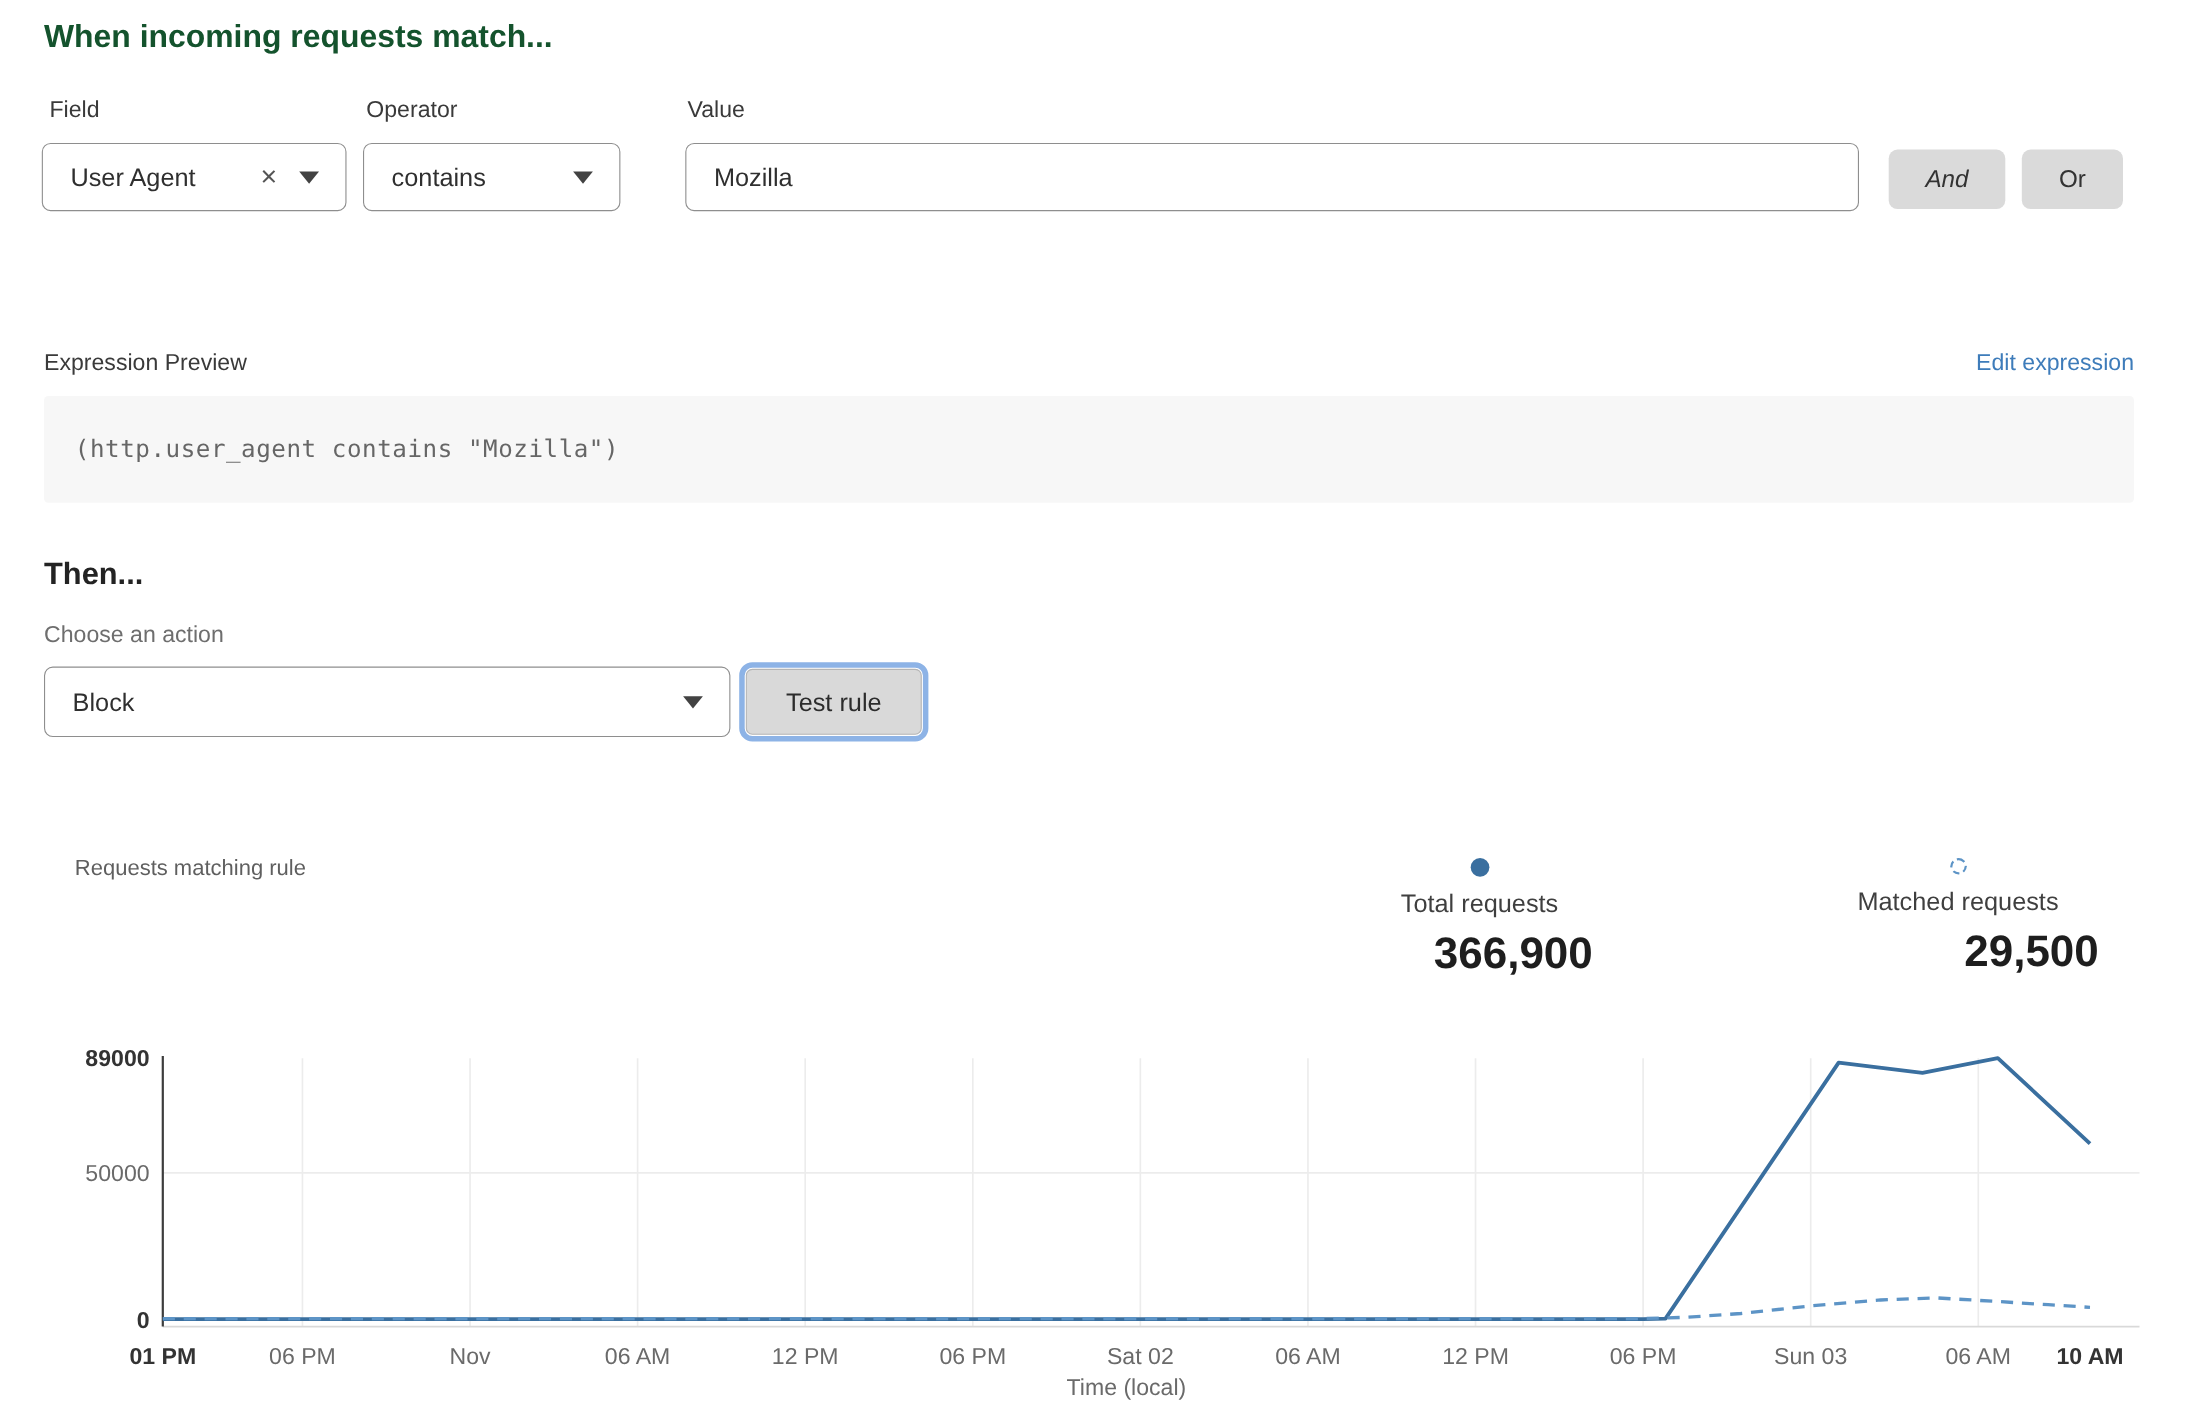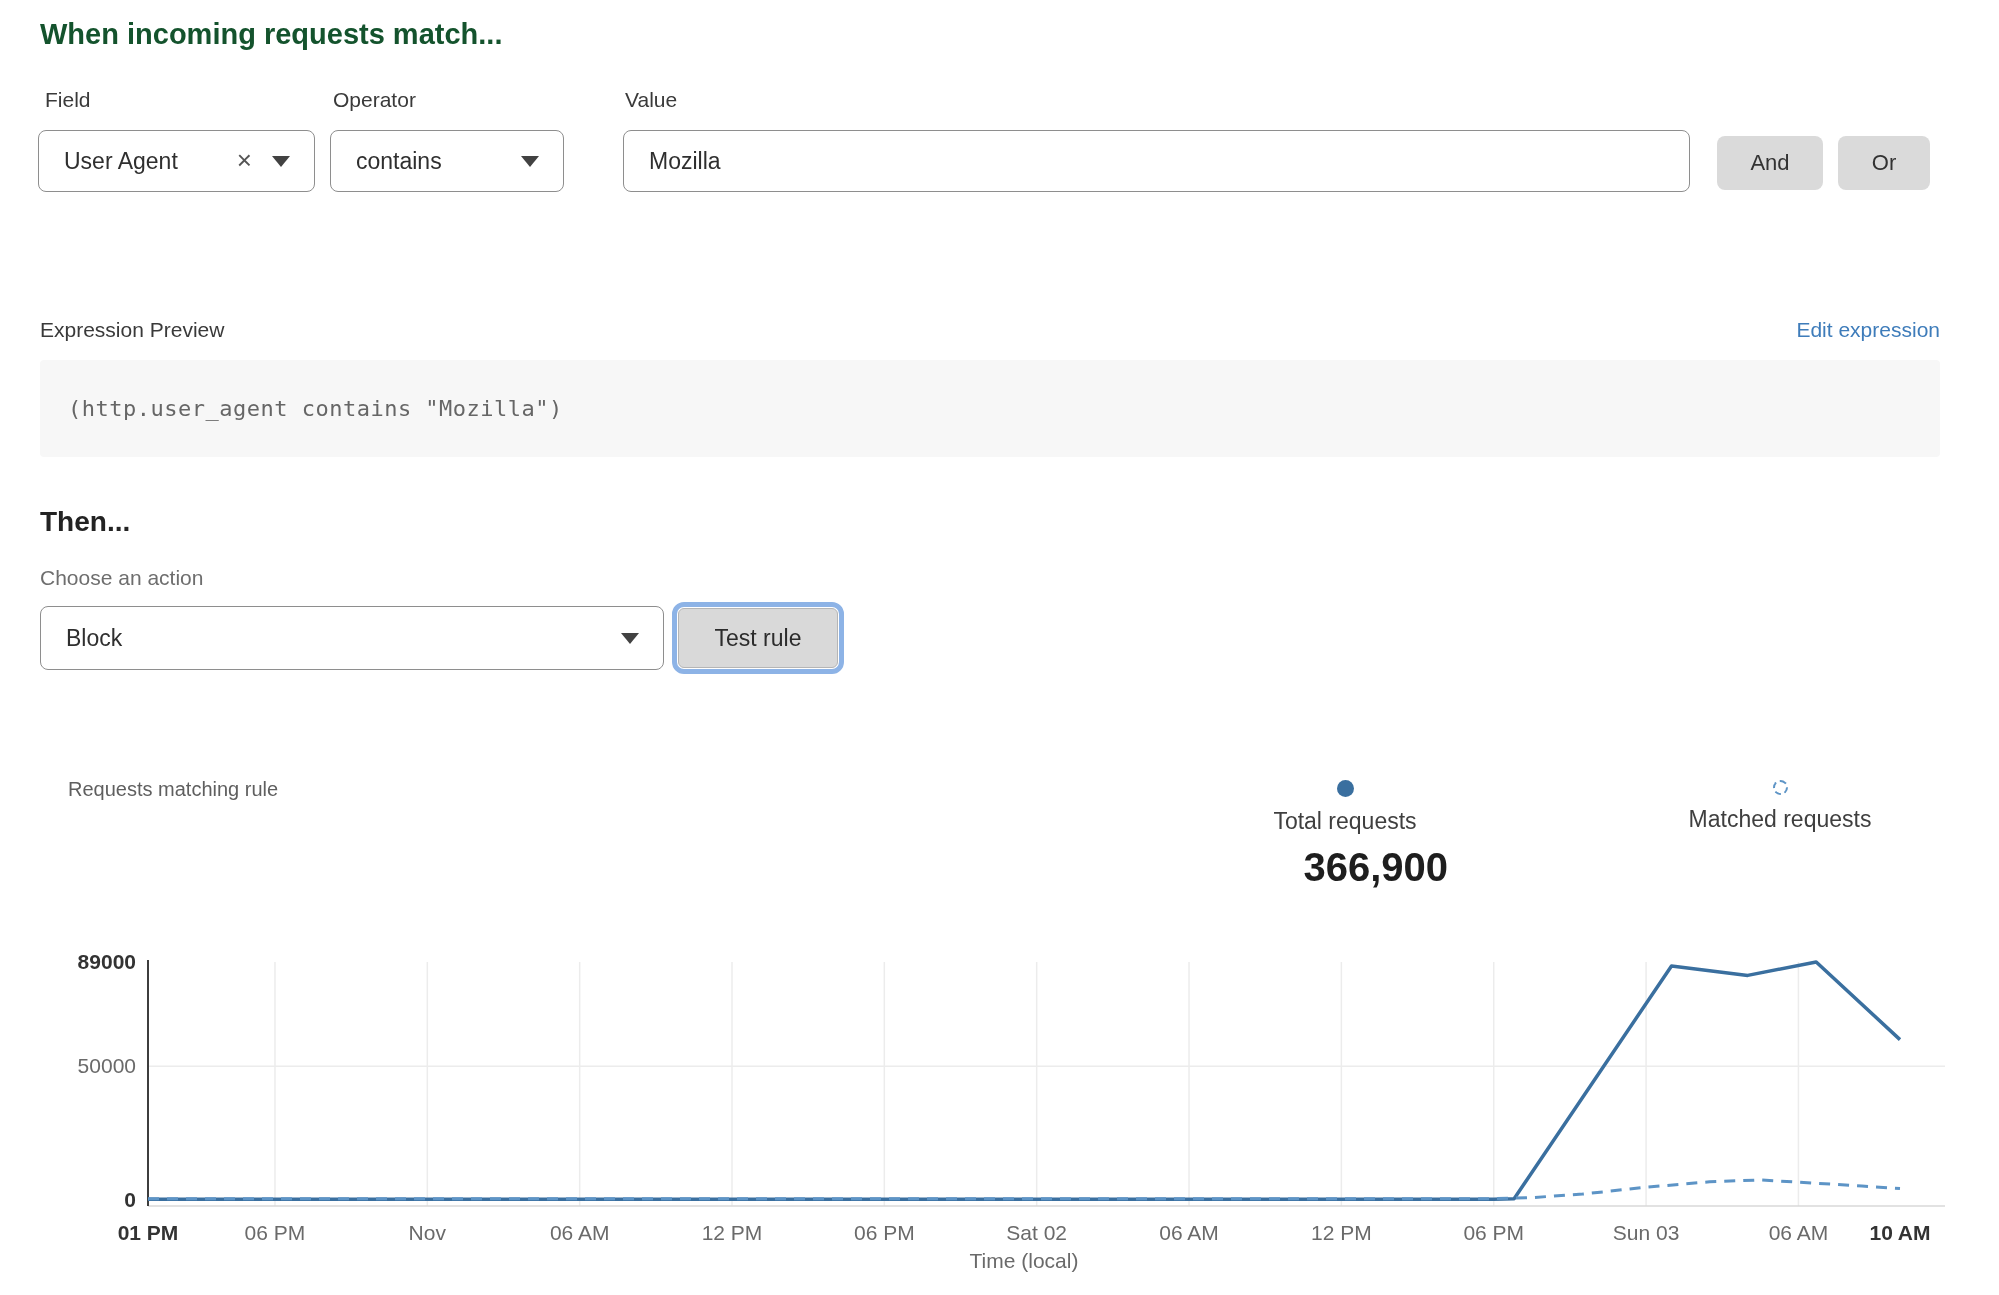--- a/index.html
+++ b/index.html
@@ -63,21 +63,21 @@
 <div class="abs control" style="left:38px; width:277px;">
   <span class="txt">User Agent</span>
   <span class="clear-x">×</span>
   <span class="caret"></span>
 </div>
 <div class="abs control" style="left:330px; width:234px;">
   <span class="txt">contains</span>
   <span class="caret"></span>
 </div>
 <input class="value-input" type="text" value="Mozilla" style="">
-<div class="abs gray-btn" style="left:1717px; width:106px;">And</div>
+<div class="abs gray-btn" style="left:1717px; width:106px;font-style:italic;">And</div>
 <div class="abs gray-btn" style="left:1838px; width:92px;">Or</div>
 
 <div class="abs section-label" style="left:40px; top:318px;">Expression Preview</div>
 <a class="abs link" style="right:59px; top:318px;">Edit expression</a>
 <div class="abs expr-box">
   <span class="expr-code">(http.user_agent contains "Mozilla")</span>
 </div>
 
 <div class="abs then-title">Then...</div>
 <div class="abs choose-label">Choose an action</div>
@@ -95,20 +95,21 @@
     <span class="dot"></span>
     <span>Total requests</span>
   </div>
   <div class="stat-value right-align">366,900</div>
 </div>
 <div class="abs" style="left:1652px; top:780px; width:256px;">
   <div class="legend-row">
     <span class="dashed-circle"></span>
     <span>Matched requests</span>
   </div>
+  <div class="stat-value right-align">29,500</div>
 </div>
 
 <svg class="abs" id="chart" style="left:0; top:930px;" width="1999" height="365">
     <line x1="274.95652173913044" y1="32" x2="274.95652173913044" y2="276" stroke="#ececec" stroke-width="1.5"></line>
     <line x1="427.30434782608694" y1="32" x2="427.30434782608694" y2="276" stroke="#ececec" stroke-width="1.5"></line>
     <line x1="579.6521739130435" y1="32" x2="579.6521739130435" y2="276" stroke="#ececec" stroke-width="1.5"></line>
     <line x1="732" y1="32" x2="732" y2="276" stroke="#ececec" stroke-width="1.5"></line>
     <line x1="884.3478260869565" y1="32" x2="884.3478260869565" y2="276" stroke="#ececec" stroke-width="1.5"></line>
     <line x1="1036.695652173913" y1="32" x2="1036.695652173913" y2="276" stroke="#ececec" stroke-width="1.5"></line>
     <line x1="1189.0434782608695" y1="32" x2="1189.0434782608695" y2="276" stroke="#ececec" stroke-width="1.5"></line>

